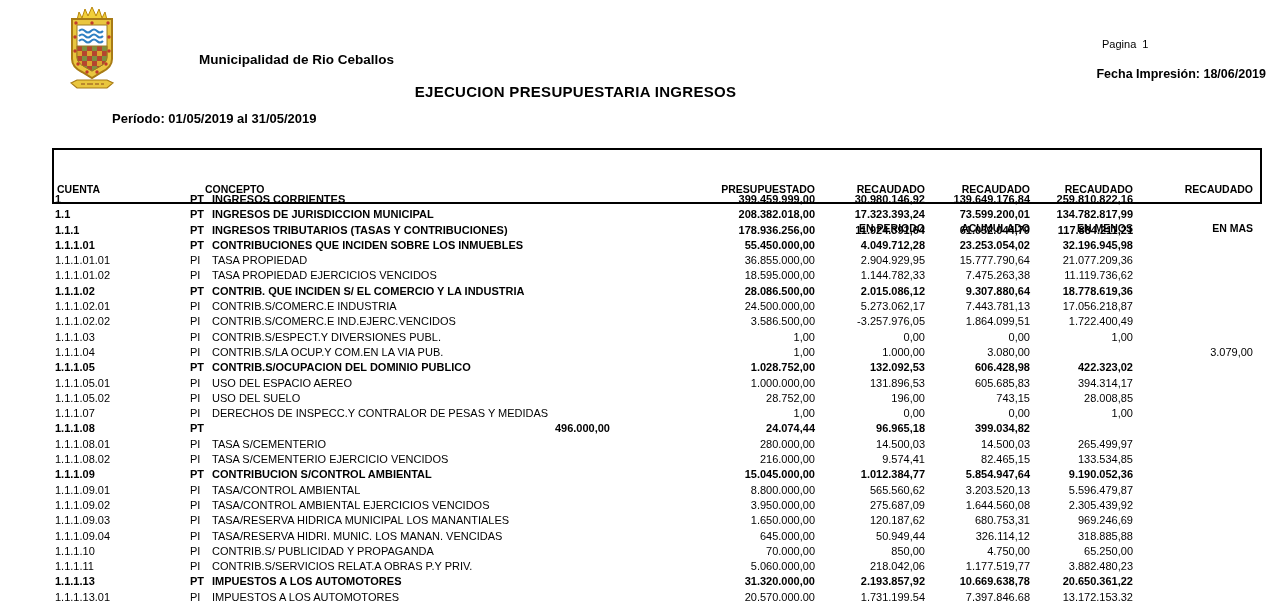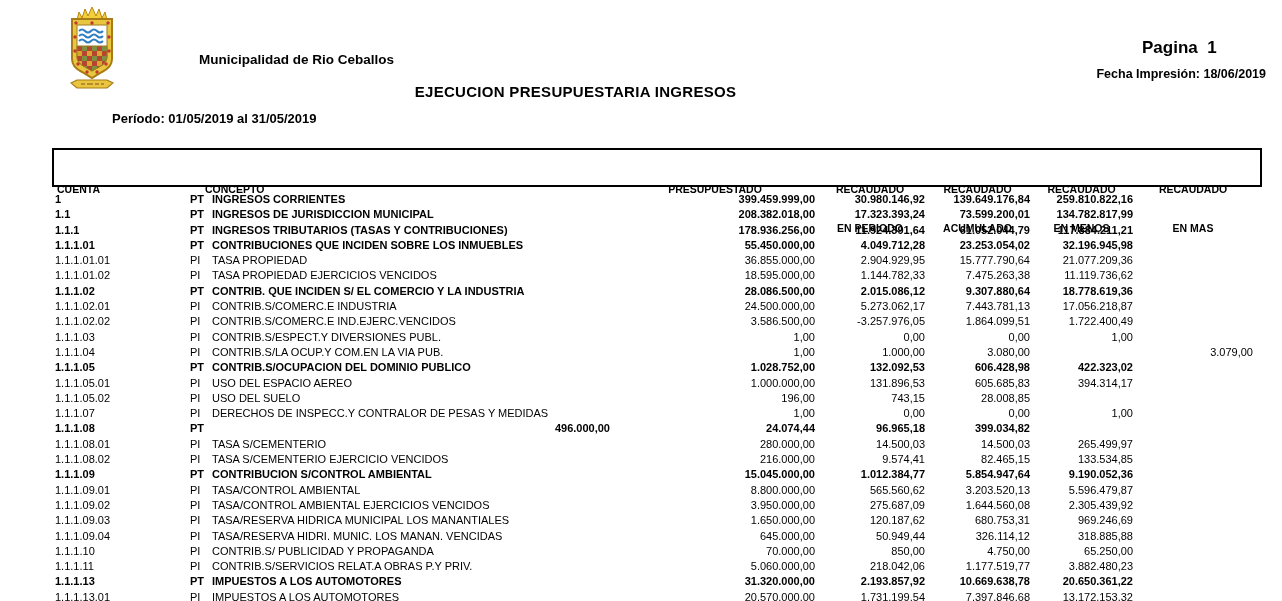--- a/index.html
+++ b/index.html
@@ -2,34 +2,34 @@
 <html><head>
 <meta charset="utf-8">
 <style>
   * { margin:0; padding:0; box-sizing:border-box; }
   html,body { width:1282px; height:601px; background:#ffffff; overflow:hidden; }
   body { font-family:"Liberation Sans", sans-serif; color:#000; position:relative; }
 
   
   .crest { position:absolute; left:63px; top:4px; width:58px; height:92px; }
   .org-name { position:absolute; left:168px; top:52px; font-size:13.5px; font-weight:bold;padding-left:31px; }
-  .page-num { position:absolute; left:1142px; top:38px; font-size:17px; font-weight:bold; white-space:pre; }
+  .page-num { position:absolute; left:1102px; top:38px; font-size:11px; font-weight:normal; white-space:pre; }
   .print-date { position:absolute; right:16px; top:67px; font-size:12.5px; font-weight:bold;text-align:center; }
   .report-title { position:absolute; left:0; top:83px; width:1115px; text-align:center; font-size:15px; font-weight:bold; letter-spacing:.3px;padding-left:36px; }
   .period { position:absolute; left:80px; top:111px; font-size:13px; font-weight:bold;padding-left:32px; }
 
   
   .thead {
-    position:absolute; left:52px; top:148px; width:1210px; height:39px;
+    position:absolute; left:52px; top:148px; width:1210px; height:56px;
     border:2px solid #000; display:grid;
     grid-template-columns:148px 410px 200px 110px 105px 103px 120px;
     padding:7px 0 0 3px; font-size:10.5px; font-weight:bold; line-height:13px;
   }
   .thead .hc { white-space:pre; }
-  .thead .num { text-align:center; }
+  .thead .num { text-align:right; }
 
   
   .tbody { position:absolute; left:0; top:192px; width:1282px; }
   .row {
     display:grid; margin-left:55px; height:15.3px; line-height:15.3px;
     grid-template-columns:135px 22px 398px 205px 110px 105px 103px 120px;
     font-size:11px; white-space:nowrap;
   }
   .row.bold { font-weight:bold; }
   .row .num { text-align:right; }
@@ -263,20 +263,21 @@
     <div class="num">131.896,53</div>
     <div class="num">605.685,83</div>
     <div class="num">394.314,17</div>
     <div class="num"></div>
   </div>
 
   <div class="row">
     <div>1.1.1.05.02</div>
     <div>PI</div>
     <div>USO DEL SUELO</div>
+    <div class="num">28.752,00</div>
     <div class="num">196,00</div>
     <div class="num">743,15</div>
     <div class="num">28.008,85</div>
     <div class="num"></div>
   </div>
 
   <div class="row">
     <div>1.1.1.07</div>
     <div>PI</div>
     <div>DERECHOS DE INSPECC.Y CONTRALOR DE PESAS Y MEDIDAS</div>

